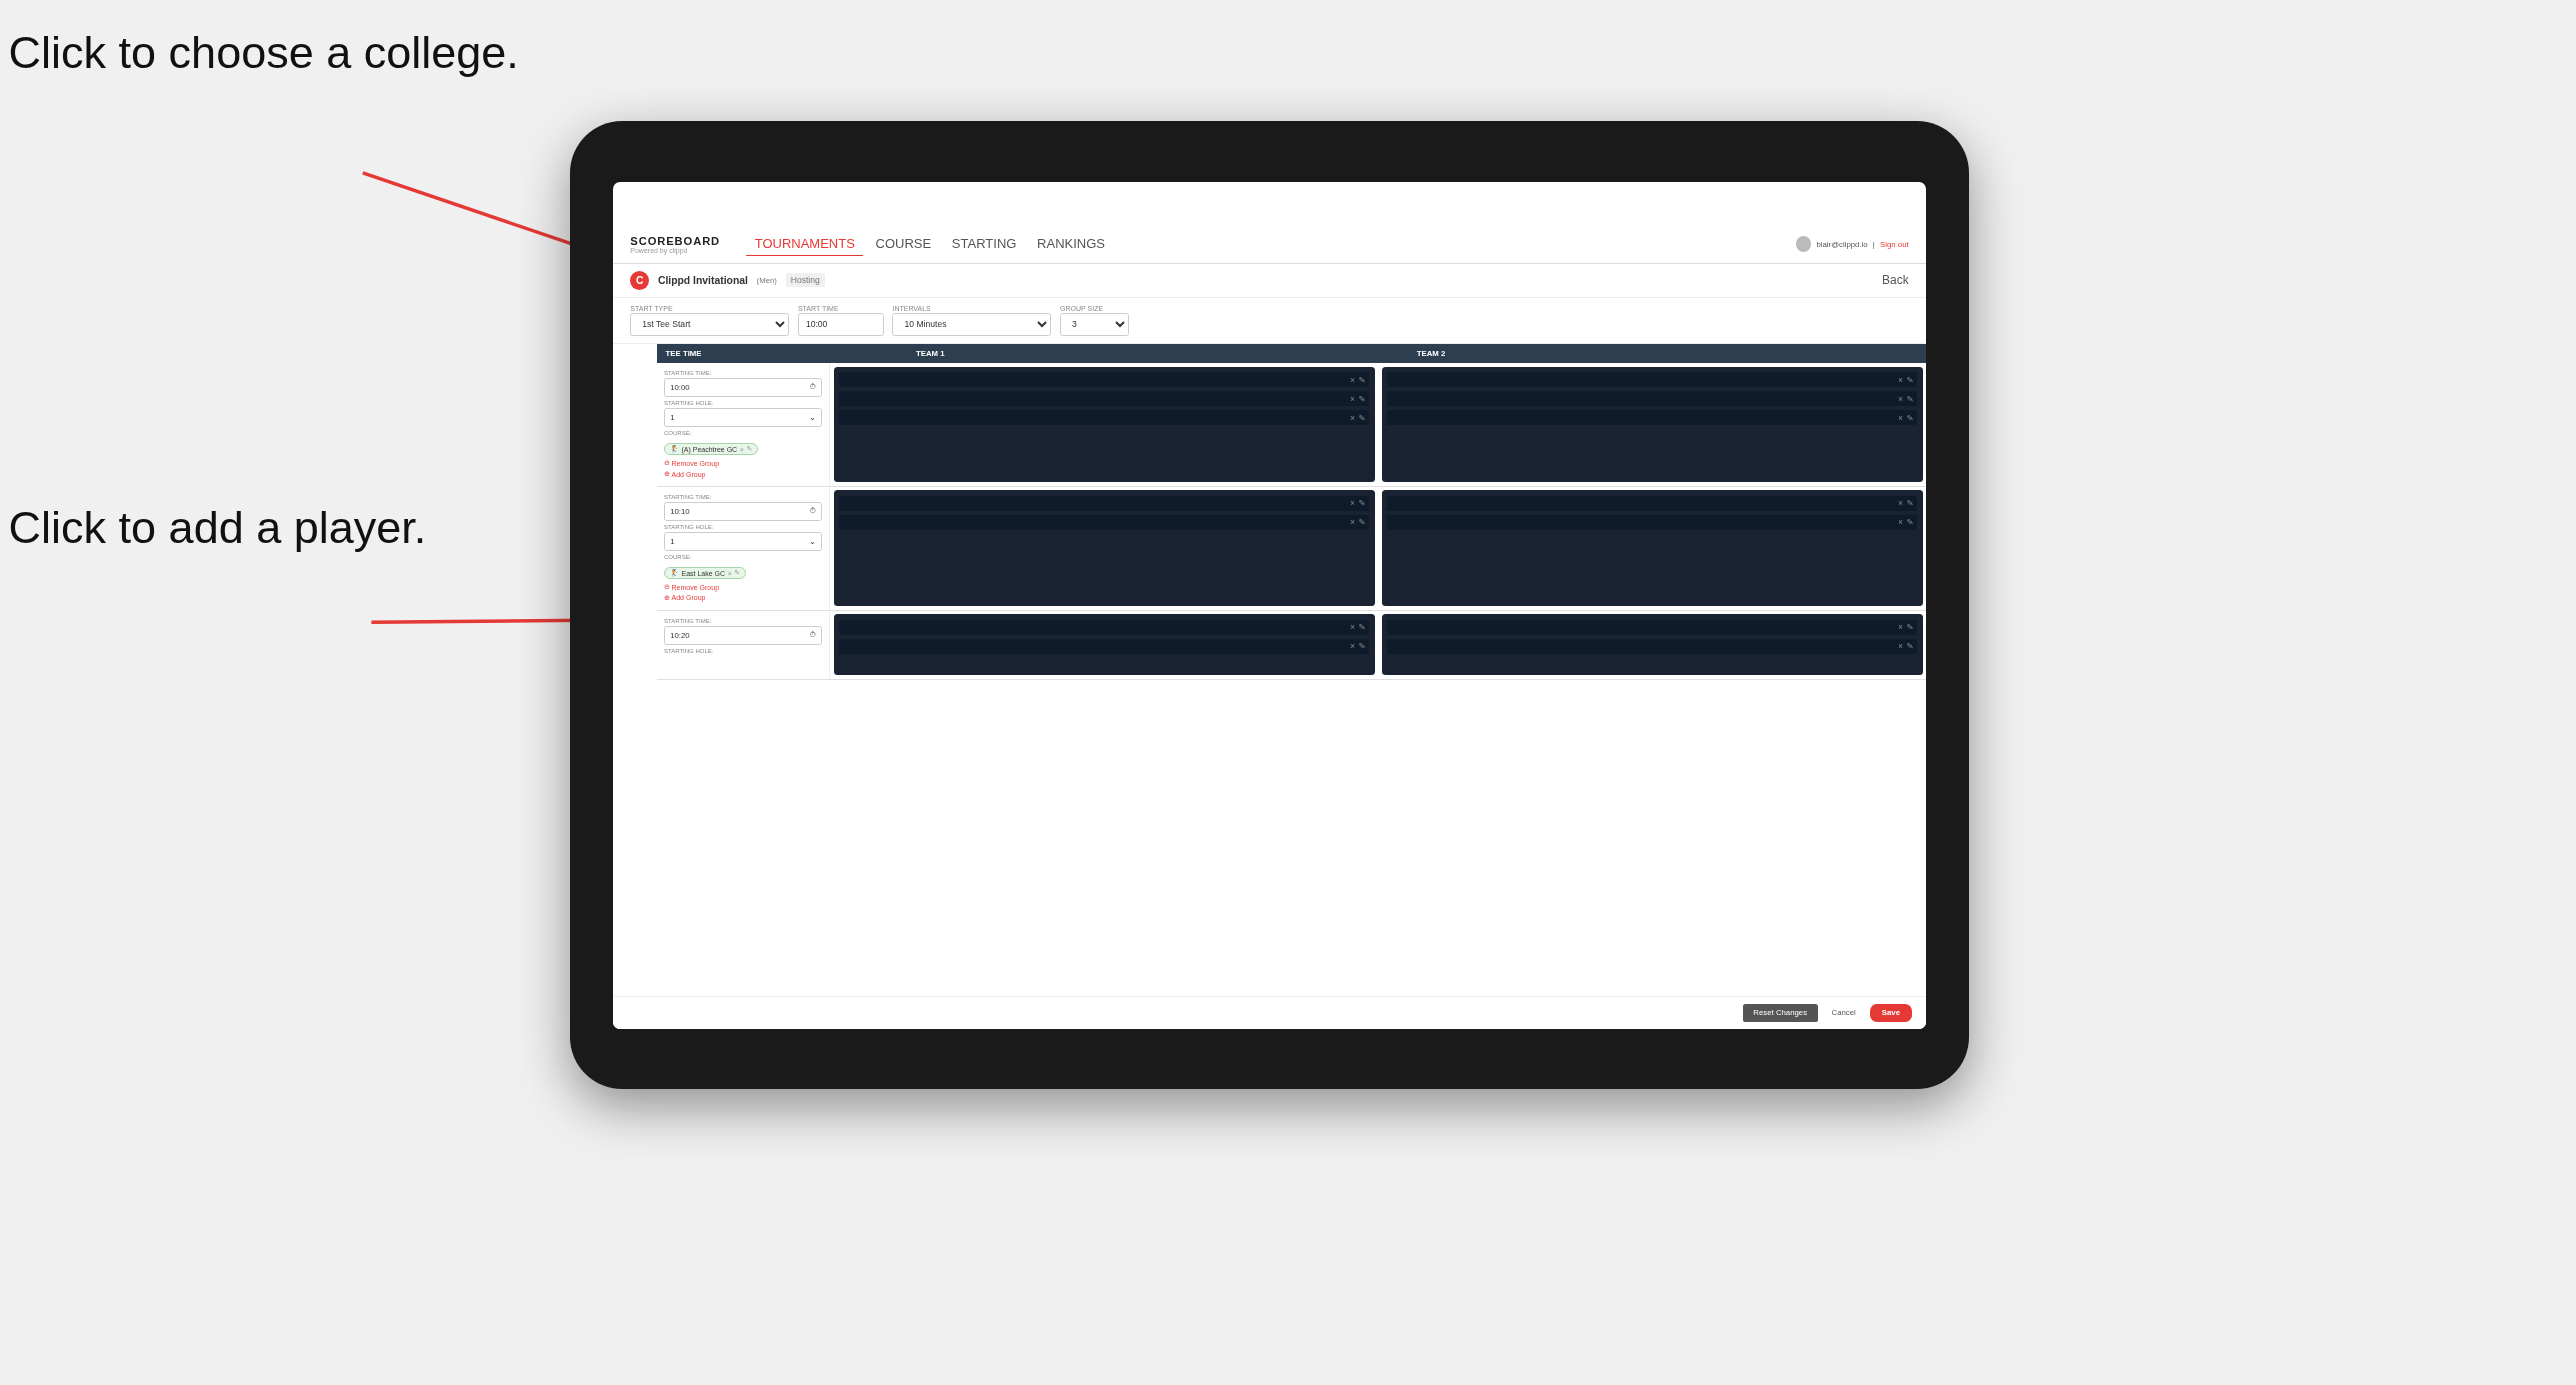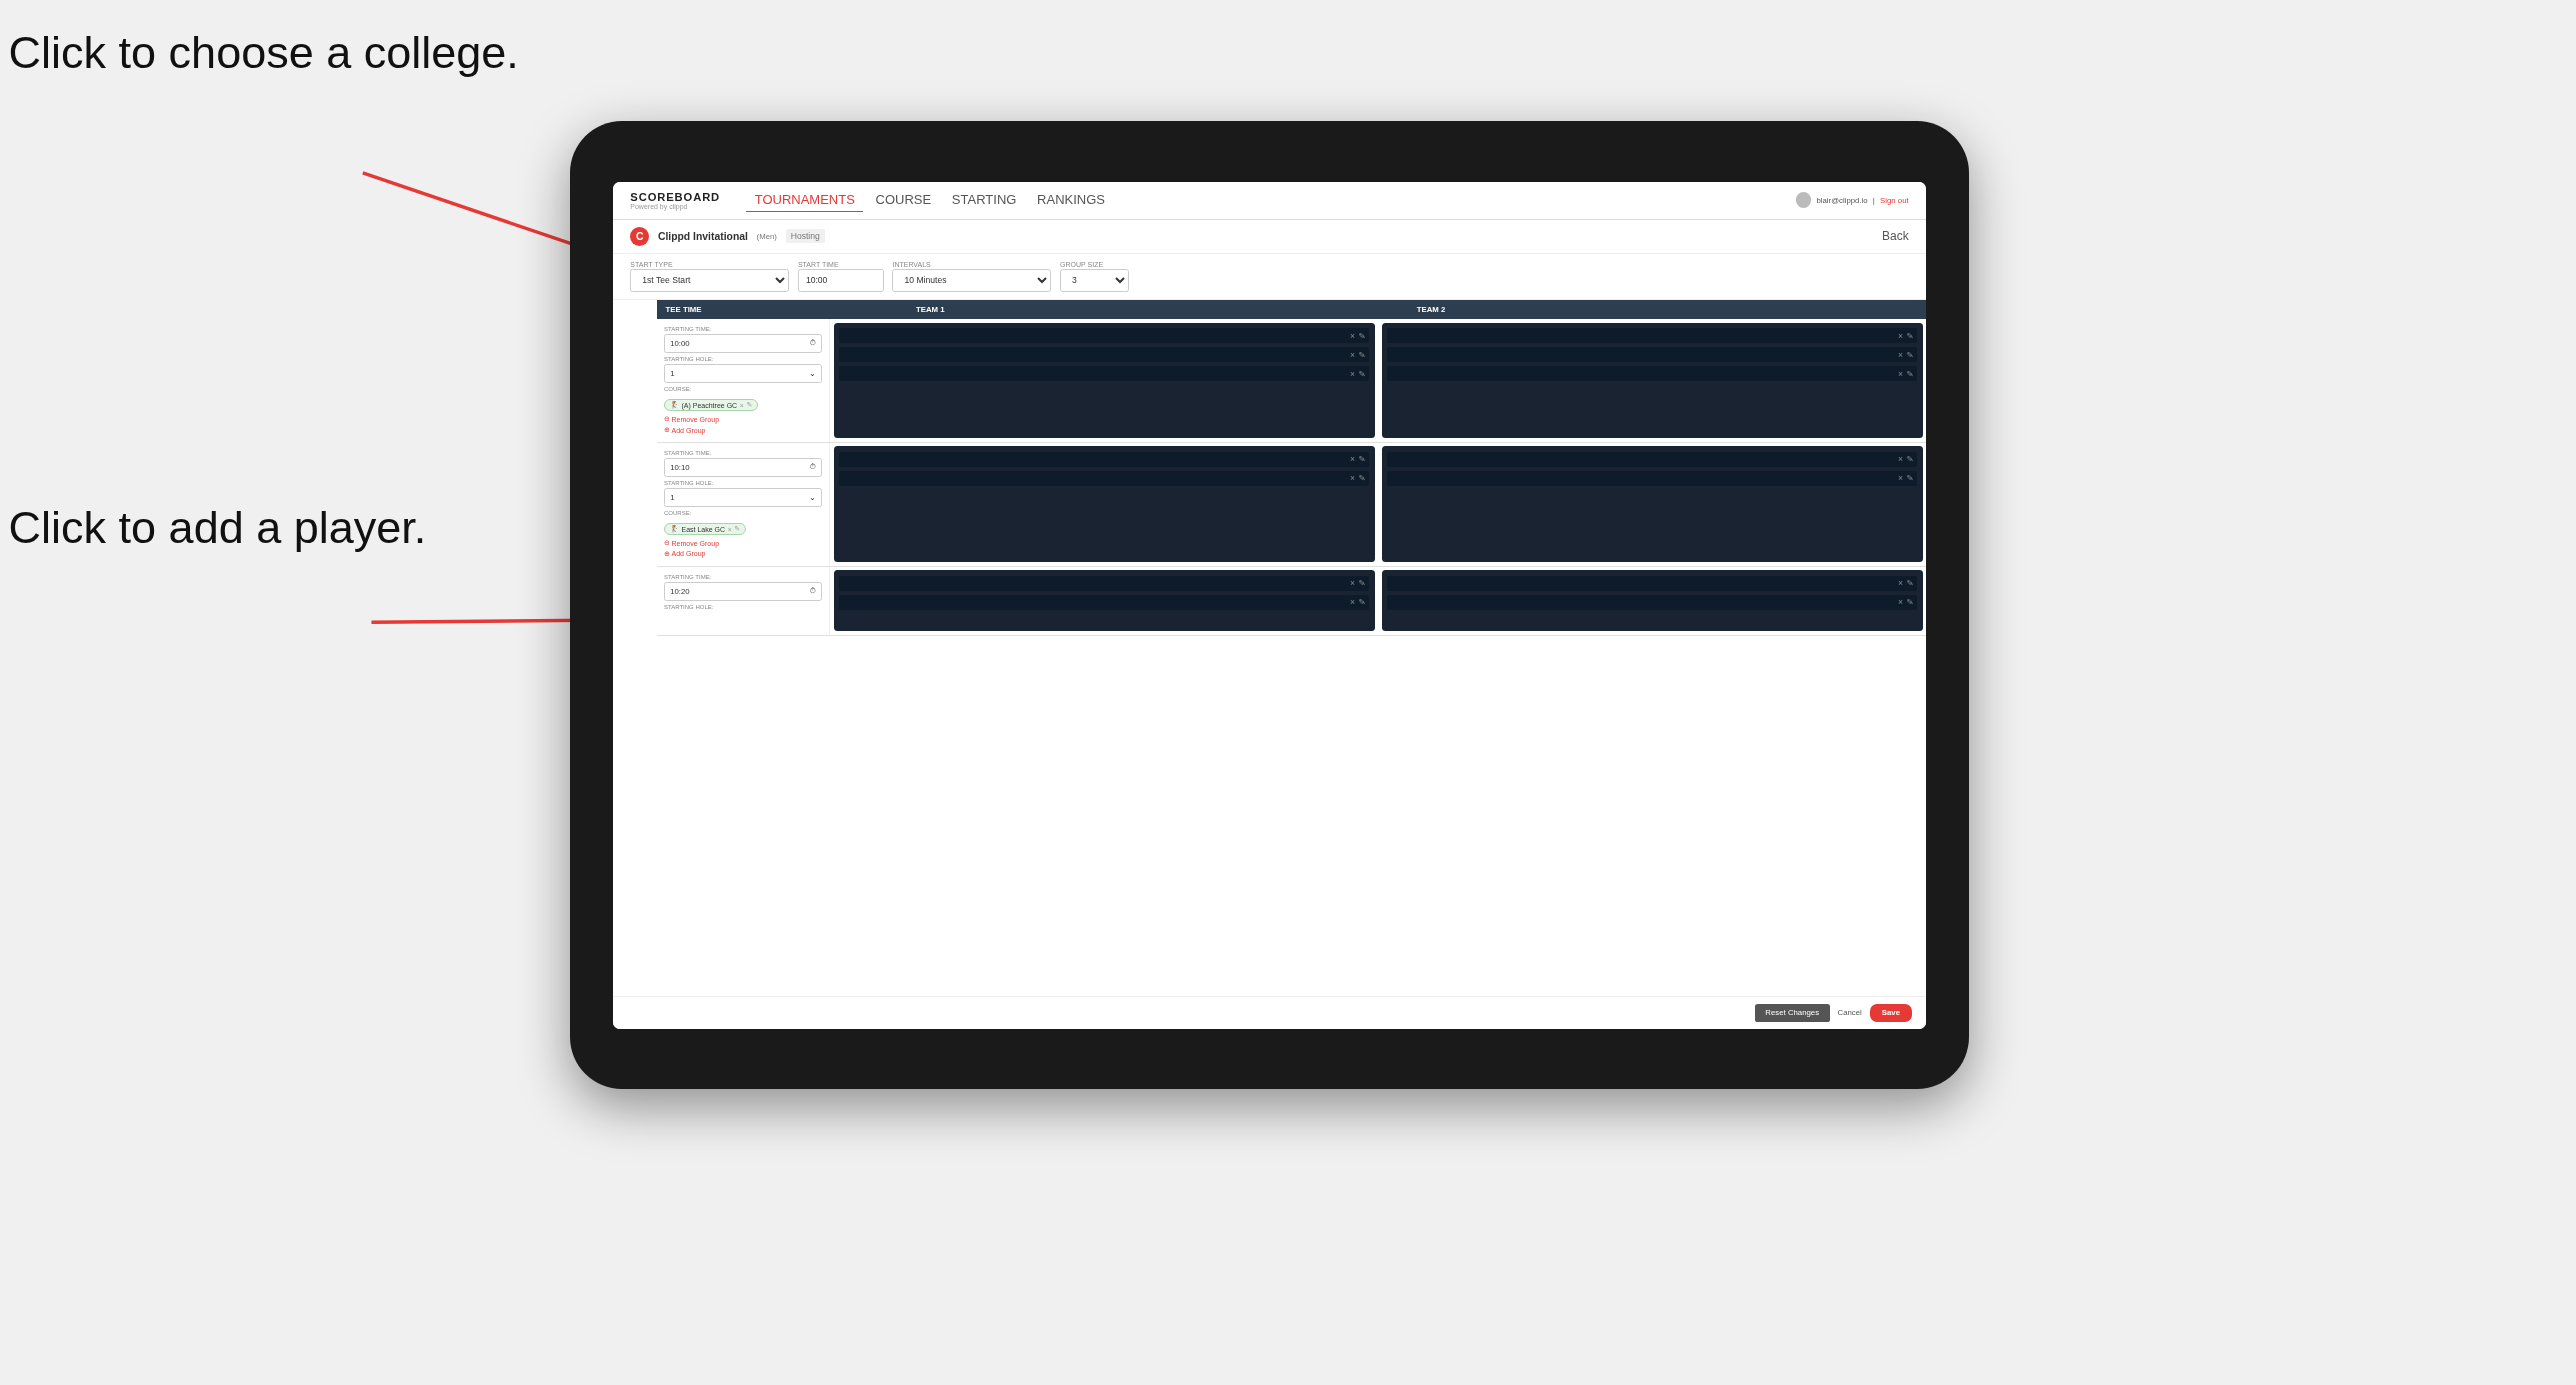--- a/index.html
+++ b/index.html
@@ -59,20 +59,21 @@
 
     
     .nav-bar {
       background: #fff;
       border-bottom: 0.9px solid #ddd;
       display: flex;
       align-items: center;
       padding: 0 17.3px;
       height: 38px;
       flex-shrink: 0;
+      margin-top: 44px;
     }
     .brand {
       display: flex;
       flex-direction: column;
       margin-right: 26px;
     }
     .brand-title {
       font-size: 11.2px;
       font-weight: 800;
       letter-spacing: 0.9px;
@@ -293,21 +294,21 @@
       border: none;
       cursor: pointer;
     }
 
     
     .bottom-bar {
       display: flex;
       justify-content: flex-end;
       align-items: center;
       padding: 7px 14px;
-      gap: 8px;
+      gap: 14px;
       background: #fff;
       border-top: 0.9px solid #eee;
       flex-shrink: 0;
     }
     .btn-reset {
       background: #555;
       color: #fff;
       border: none;
       border-radius: 2.6px;
       padding: 4.3px 10.4px;

